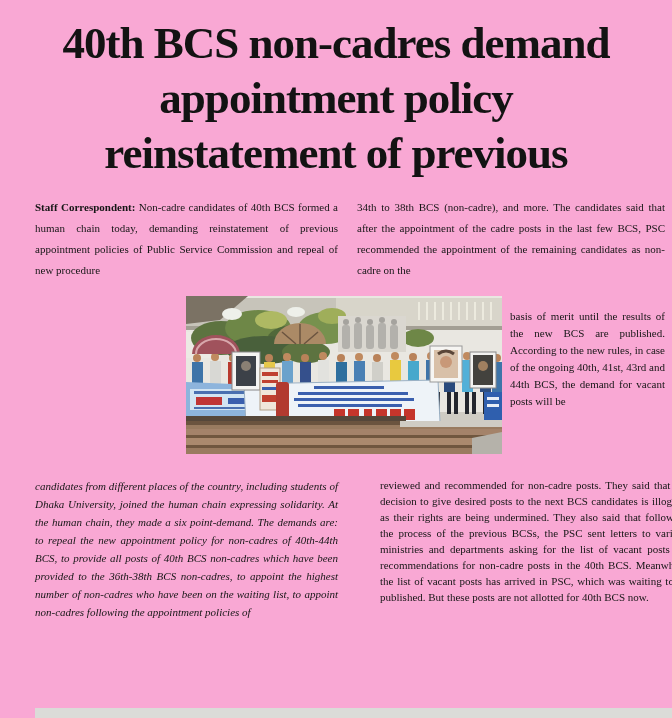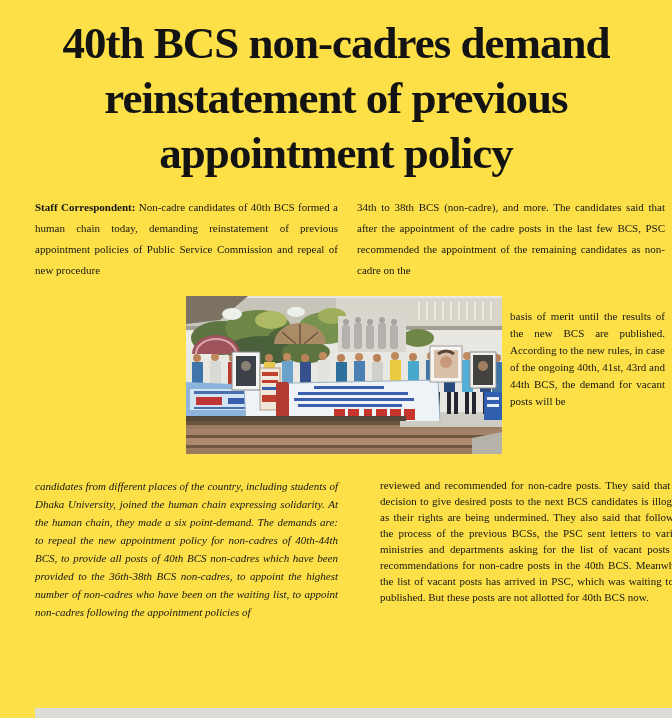--- a/index.html
+++ b/index.html
@@ -1,18 +1,18 @@
 <!DOCTYPE html>
 <html><head>
 <meta charset="utf-8">
 <style>
   html,body { margin:0; padding:0; background:#ffffff; }
   .page {
     position:relative; width:672px; height:718px;
-    background:#fde047; overflow:hidden;
+    background:#f9a8d4; overflow:hidden;
     font-family:"Liberation Serif", serif; color:#151515;
   }
   .headline {
     position:absolute; left:0; top:16px; width:672px;
     text-align:center; font-weight:bold; font-size:45px;
     line-height:55px; letter-spacing:-1px; color:#131313;
   }
   .seg {
     position:absolute; text-align:justify; font-size:11px; color:#161616;
   }
@@ -33,22 +33,22 @@
     background:#dbdbd8;
   }
 </style>
 </head>
 <body>
 
 <div class="page">
 
   <div class="headline">
     <div>40th BCS non-cadres demand</div>
+    <div>appointment policy</div>
     <div>reinstatement of previous</div>
-    <div>appointment policy</div>
   </div>
 
   <p class="seg" id="left-seg1"><span class="byline">Staff Correspondent:</span>
     <span>Non-cadre candidates of 40th BCS formed a human chain today, demanding reinstatement of previous appointment policies of Public Service Commission and repeal of new procedure</span></p>
 
 
   <p class="seg" id="left-seg3">candidates from different places of the country, including students of Dhaka University, joined the human chain expressing solidarity. At the human chain, they made a six point-demand. The demands are: to repeal the new appointment policy for non-cadres of 40th-44th BCS, to provide all posts of 40th BCS non-cadres which have been provided to the 36th-38th BCS non-cadres, to appoint the highest number of non-cadres who have been on the waiting list, to appoint non-cadres following the appointment policies of</p>
 
   <p class="seg" id="right-seg1">34th to 38th BCS (non-cadre), and more. The candidates said that after the appointment of the cadre posts in the last few BCS, PSC recommended the appointment of the remaining candidates as non-cadre on the</p>
 

